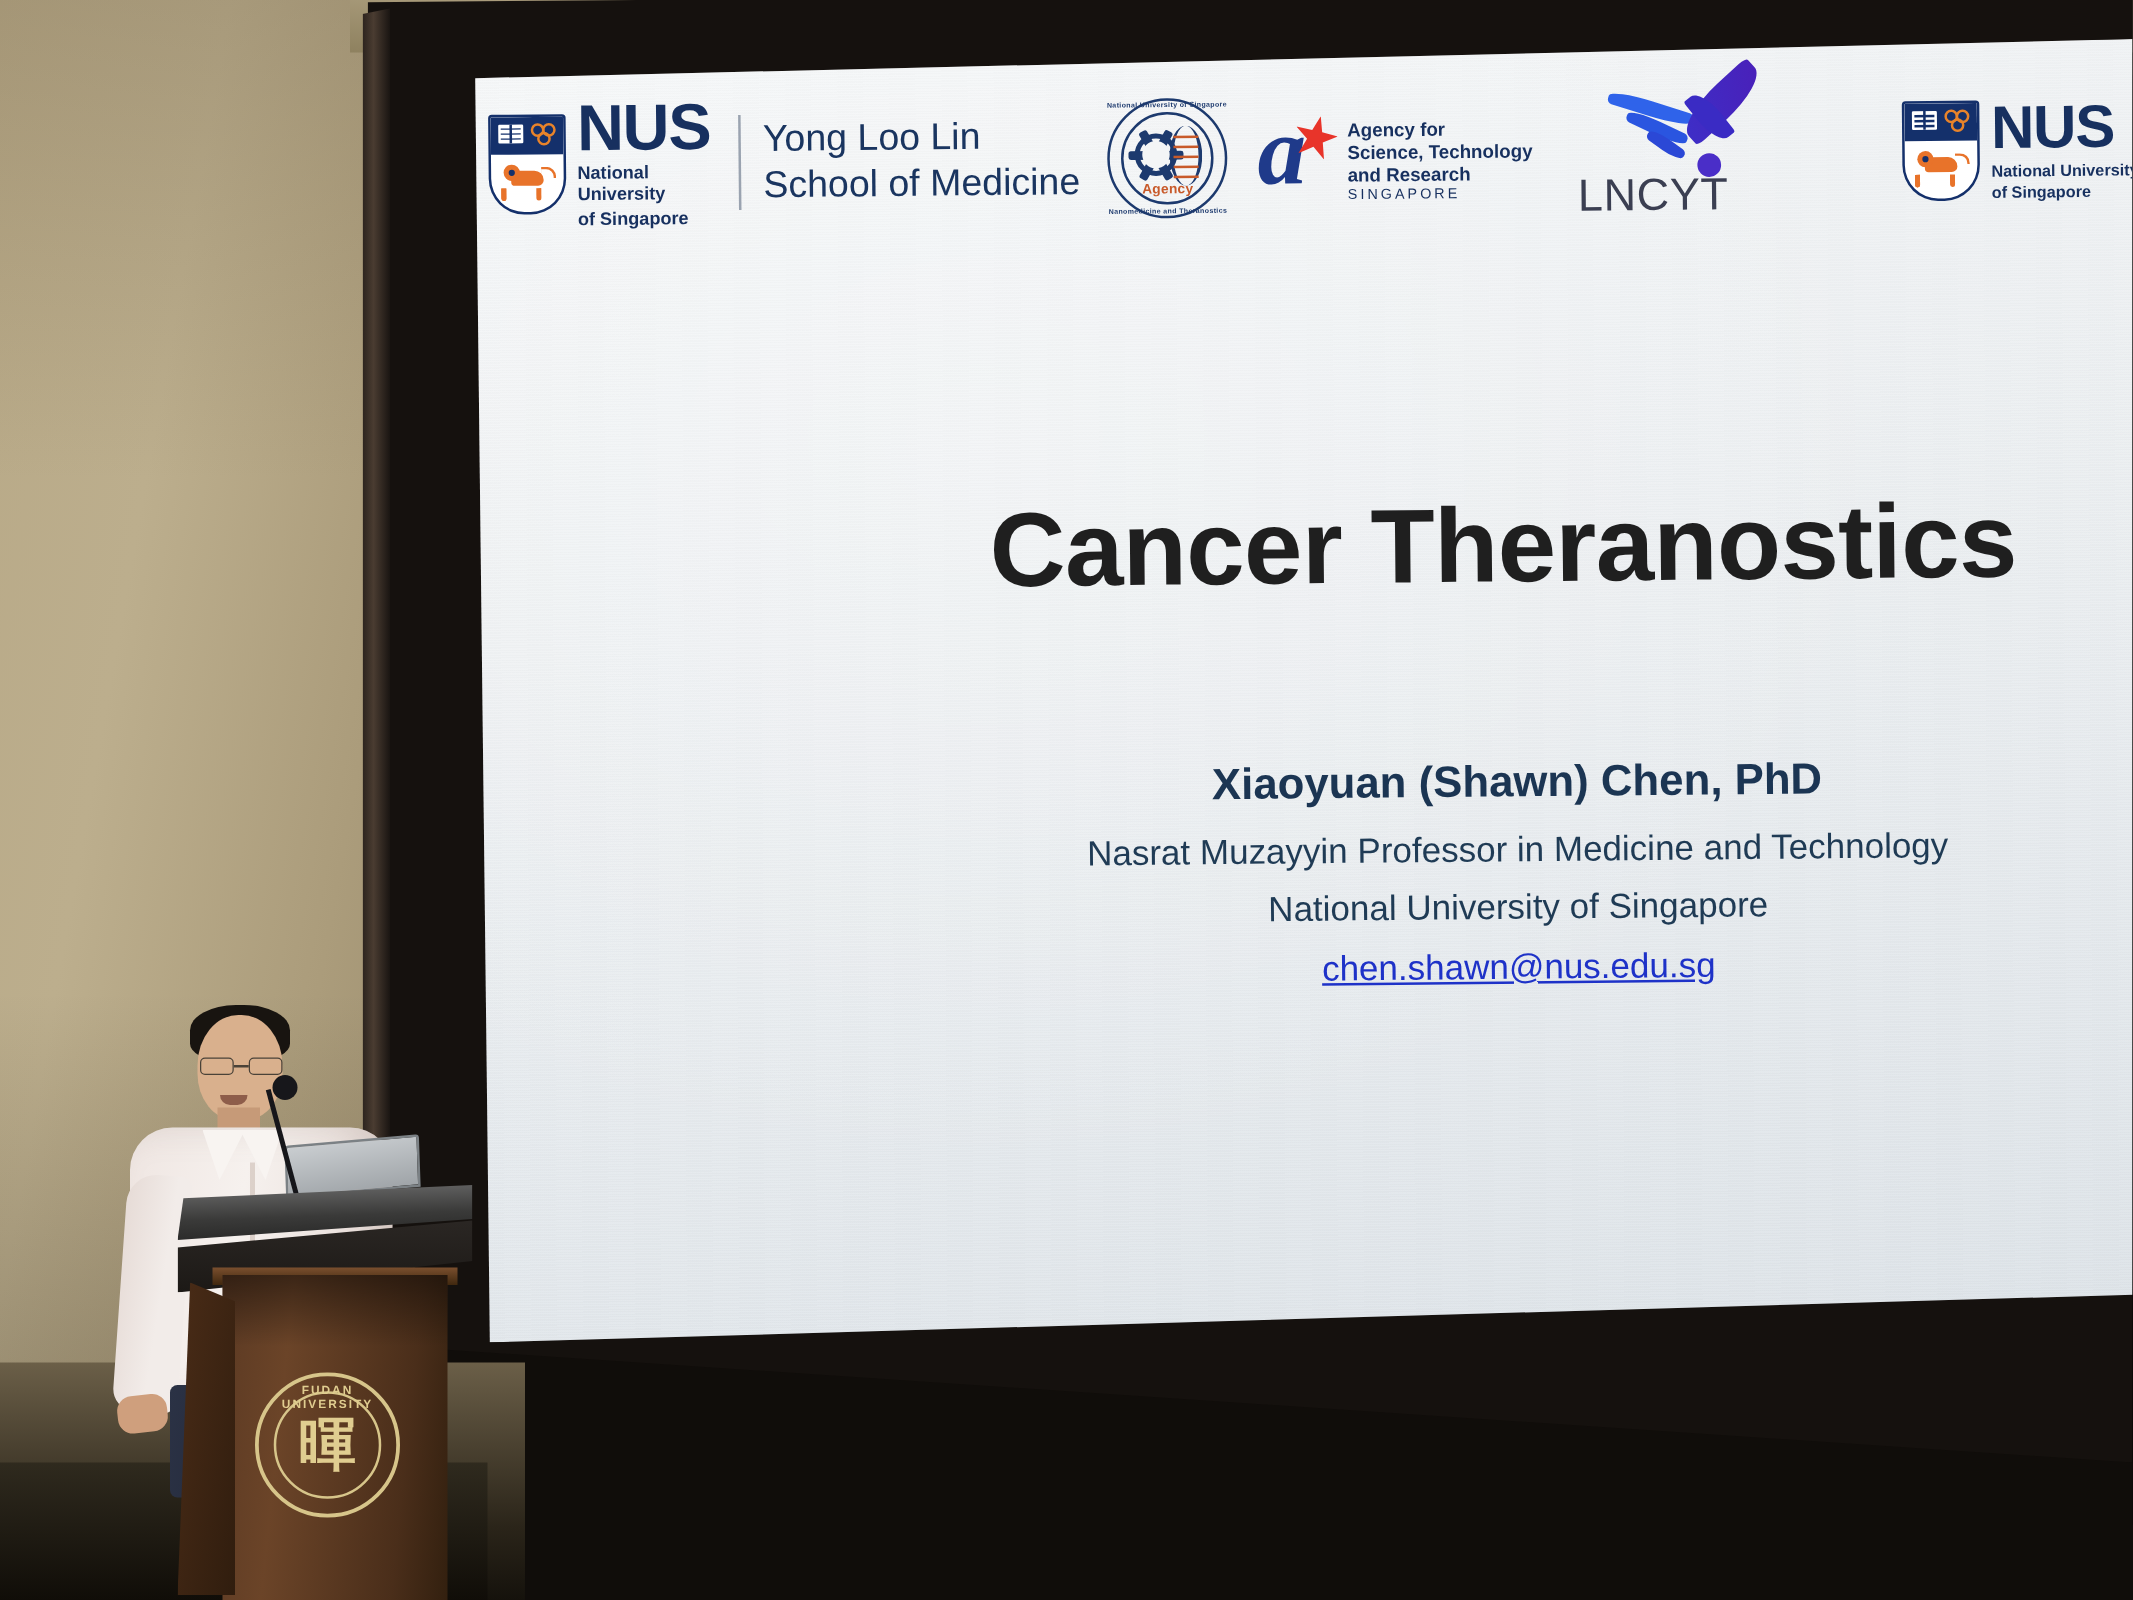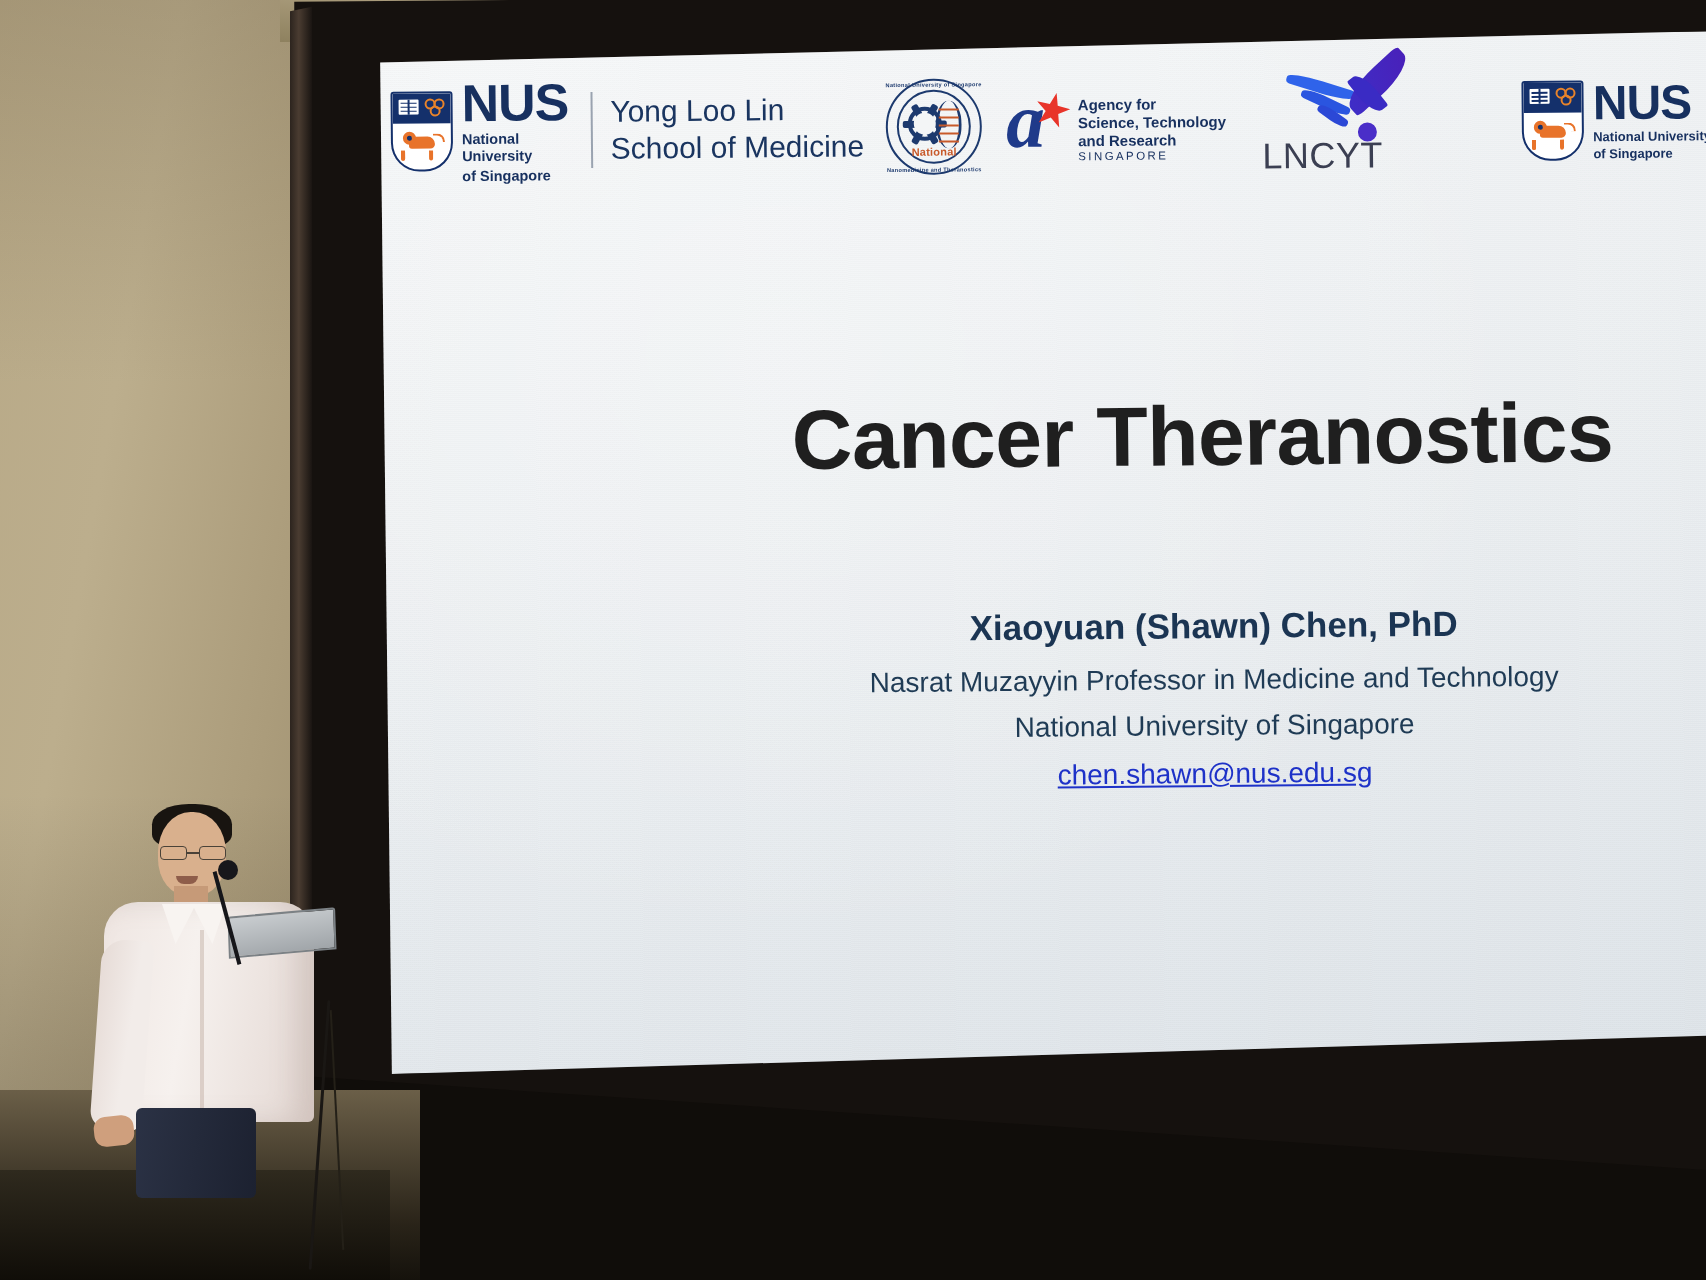--- a/index.html
+++ b/index.html
@@ -727,21 +727,21 @@
         <div class="gear-x"></div>
         <div class="gear-hole"></div>
         <div class="dna">
           <div class="strand"></div>
           <div class="rung"></div>
             <div class="rung"></div>
             <div class="rung"></div>
           <div class="rung"></div>
             <div class="rung"></div>
         </div>
-        <div class="cl-label">National</div>
+        <div class="cl-label">Agency</div>
         <div class="arc-bottom">Nanomedicine and Theranostics</div>
       </div>
 
       <div class="astar">
         <span class="a-glyph">a</span>
         <span class="star">
             <i></i>
           </span>
         <span class="astar-text">
           <span class="l">Agency for</span>
@@ -821,18 +821,30 @@
     <div class="placket"></div>
     <div class="arm-l"></div>
     <div class="hand"></div>
     <div class="trousers"></div>
   </div>
 
   <div class="mic"></div>
   <div class="mic-head"></div>
   <div class="laptop"></div>
 
+  <div class="podium">
+    <div class="top"></div>
+    <div class="slant"></div>
+    <div class="lip"></div>
+    <div class="body"></div>
+    <div class="body-shadow"></div>
+    <div class="left-panel"></div>
+    <div class="emblem">
+      <div class="emblem-text">FUDAN UNIVERSITY</div>
+      <div class="emblem-inner">暉</div>
+    </div>
+  </div>
 
   <div class="cable"></div>
   <div class="cable2"></div>
   <div class="floor"></div>
 
 </div>
 
 </body></html>

